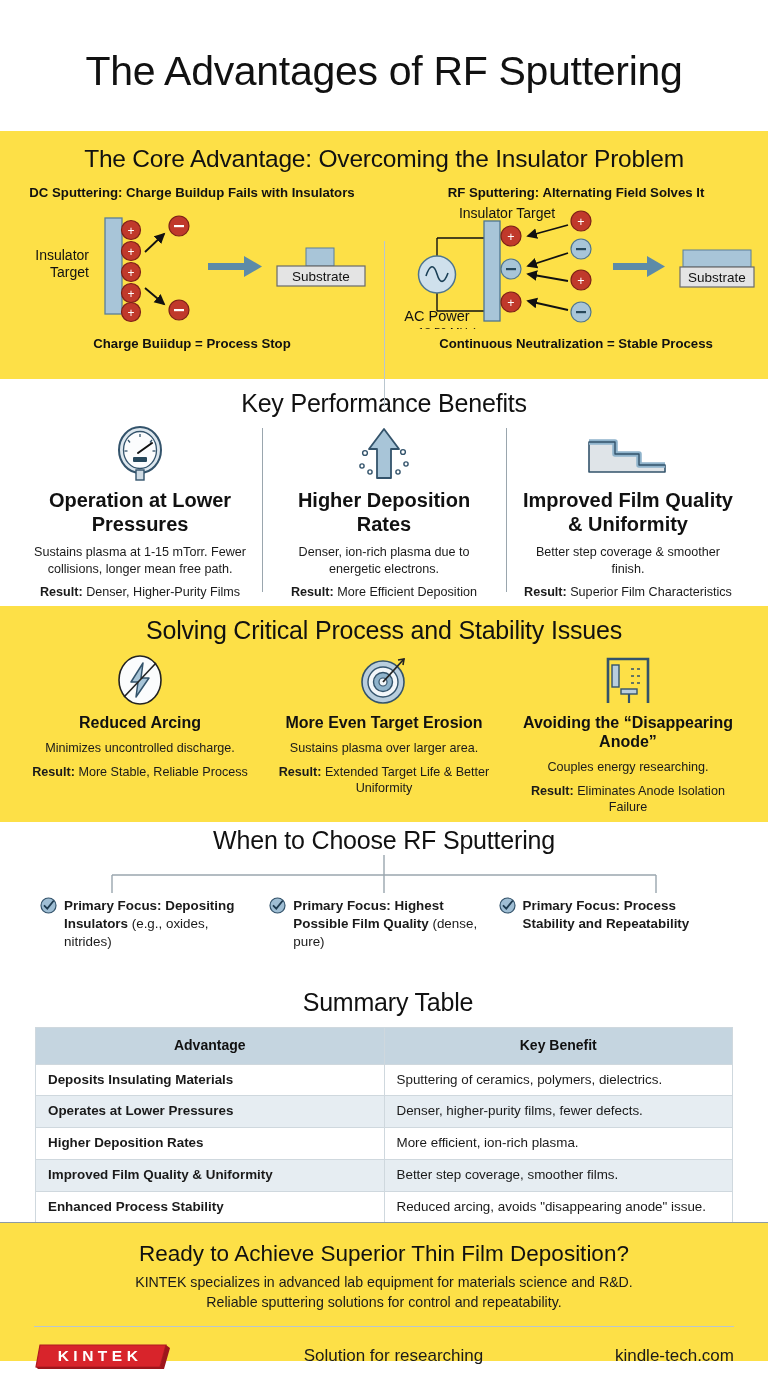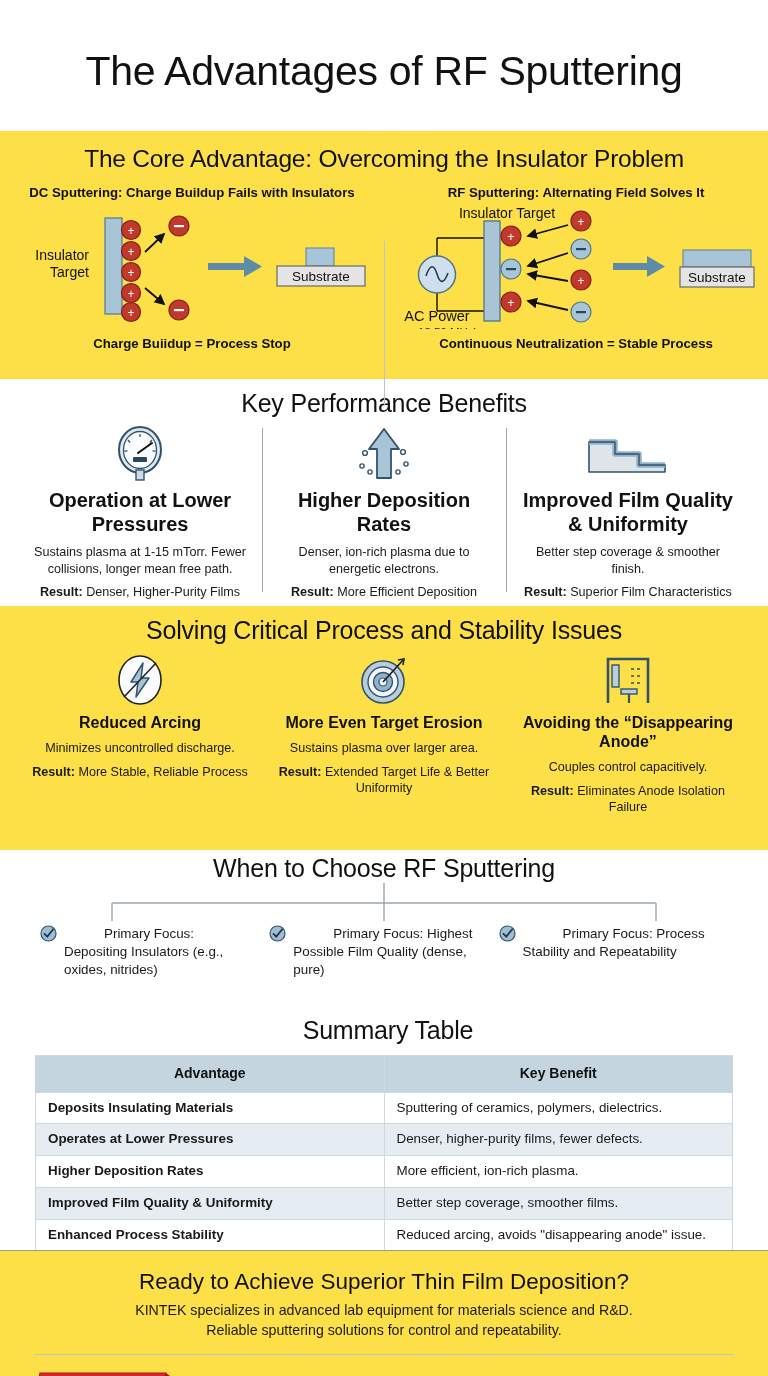--- a/index.html
+++ b/index.html
@@ -124,21 +124,21 @@
   }
   .kpb-result {
     font-size: 12.6px;
     line-height: 1.3;
     margin-top: 7px;
     color: #1a1a1a;
   }
   .kpb-result b, .scs-result b { font-weight: bold; }
 
   
-  .scs { height: 244px; padding-top: 10px; }
+  .scs { height: 216px; padding-top: 10px; }
   .scs .section-title { margin-bottom: 6px; }
   .scs-col { width: 33.33%; text-align: center; padding: 0 10px; }
   .scs-icon { height: 58px; display: flex; align-items: center; justify-content: center; }
   .scs-title {
     font-size: 16px;
     font-weight: bold;
     line-height: 1.2;
     margin-top: 4px;
     color: #111;
   }
@@ -150,21 +150,21 @@
   .wtc .section-title { margin-bottom: 0; }
   .connector { position: relative; height: 40px; }
   .connector svg { display: block; margin: 0 auto; }
   .wtc-row {
     display: flex;
     padding: 0 40px;
     margin-top: 2px;
   }
   .wtc-col { width: 33.33%; display: flex; gap: 7px; padding-right: 10px; }
   .wtc-text { font-size: 13.4px; line-height: 1.33; }
-  .wtc-text b { font-weight: normal; margin-left: 40px; }
+  .wtc-text b { font-weight: bold; }
 
   
   .sum { height: 242px; padding-top: 8px; background: #ffffff; }
   .sum .section-title { margin-bottom: 10px; padding-left: 8px; }
   table {
     border-collapse: collapse;
     width: 698px;
     margin: 0 auto;
     table-layout: fixed;
   }
@@ -451,21 +451,21 @@
             <rect x="20" y="36" width="16" height="5" fill="#b9cedd" stroke="#33536b" stroke-width="1.4"></rect>
             <line x1="28" y1="41" x2="28" y2="50" stroke="#33536b" stroke-width="2.2"></line>
             <g stroke="#33536b" stroke-width="1.5" stroke-dasharray="3 3" fill="none">
               <line x1="30" y1="16" x2="41" y2="16"></line>
               <line x1="30" y1="23" x2="41" y2="23"></line>
               <line x1="30" y1="30" x2="41" y2="30"></line>
             </g>
           </svg>
         </div>
         <div class="scs-title">Avoiding the “Disappearing Anode”</div>
-        <div class="scs-desc">Couples control capacitively.</div>
+        <div class="scs-desc">Couples energy researching.</div>
         <div class="scs-result"><b>Result:</b><span> Eliminates Anode Isolation Failure</span></div>
       </div>
 
     </div>
   </div>
 
   <div class="band-white wtc">
     <div class="section-title">When to Choose RF Sputtering</div>
     <div class="connector">
       <svg width="648" height="40" viewBox="0 0 648 40">

